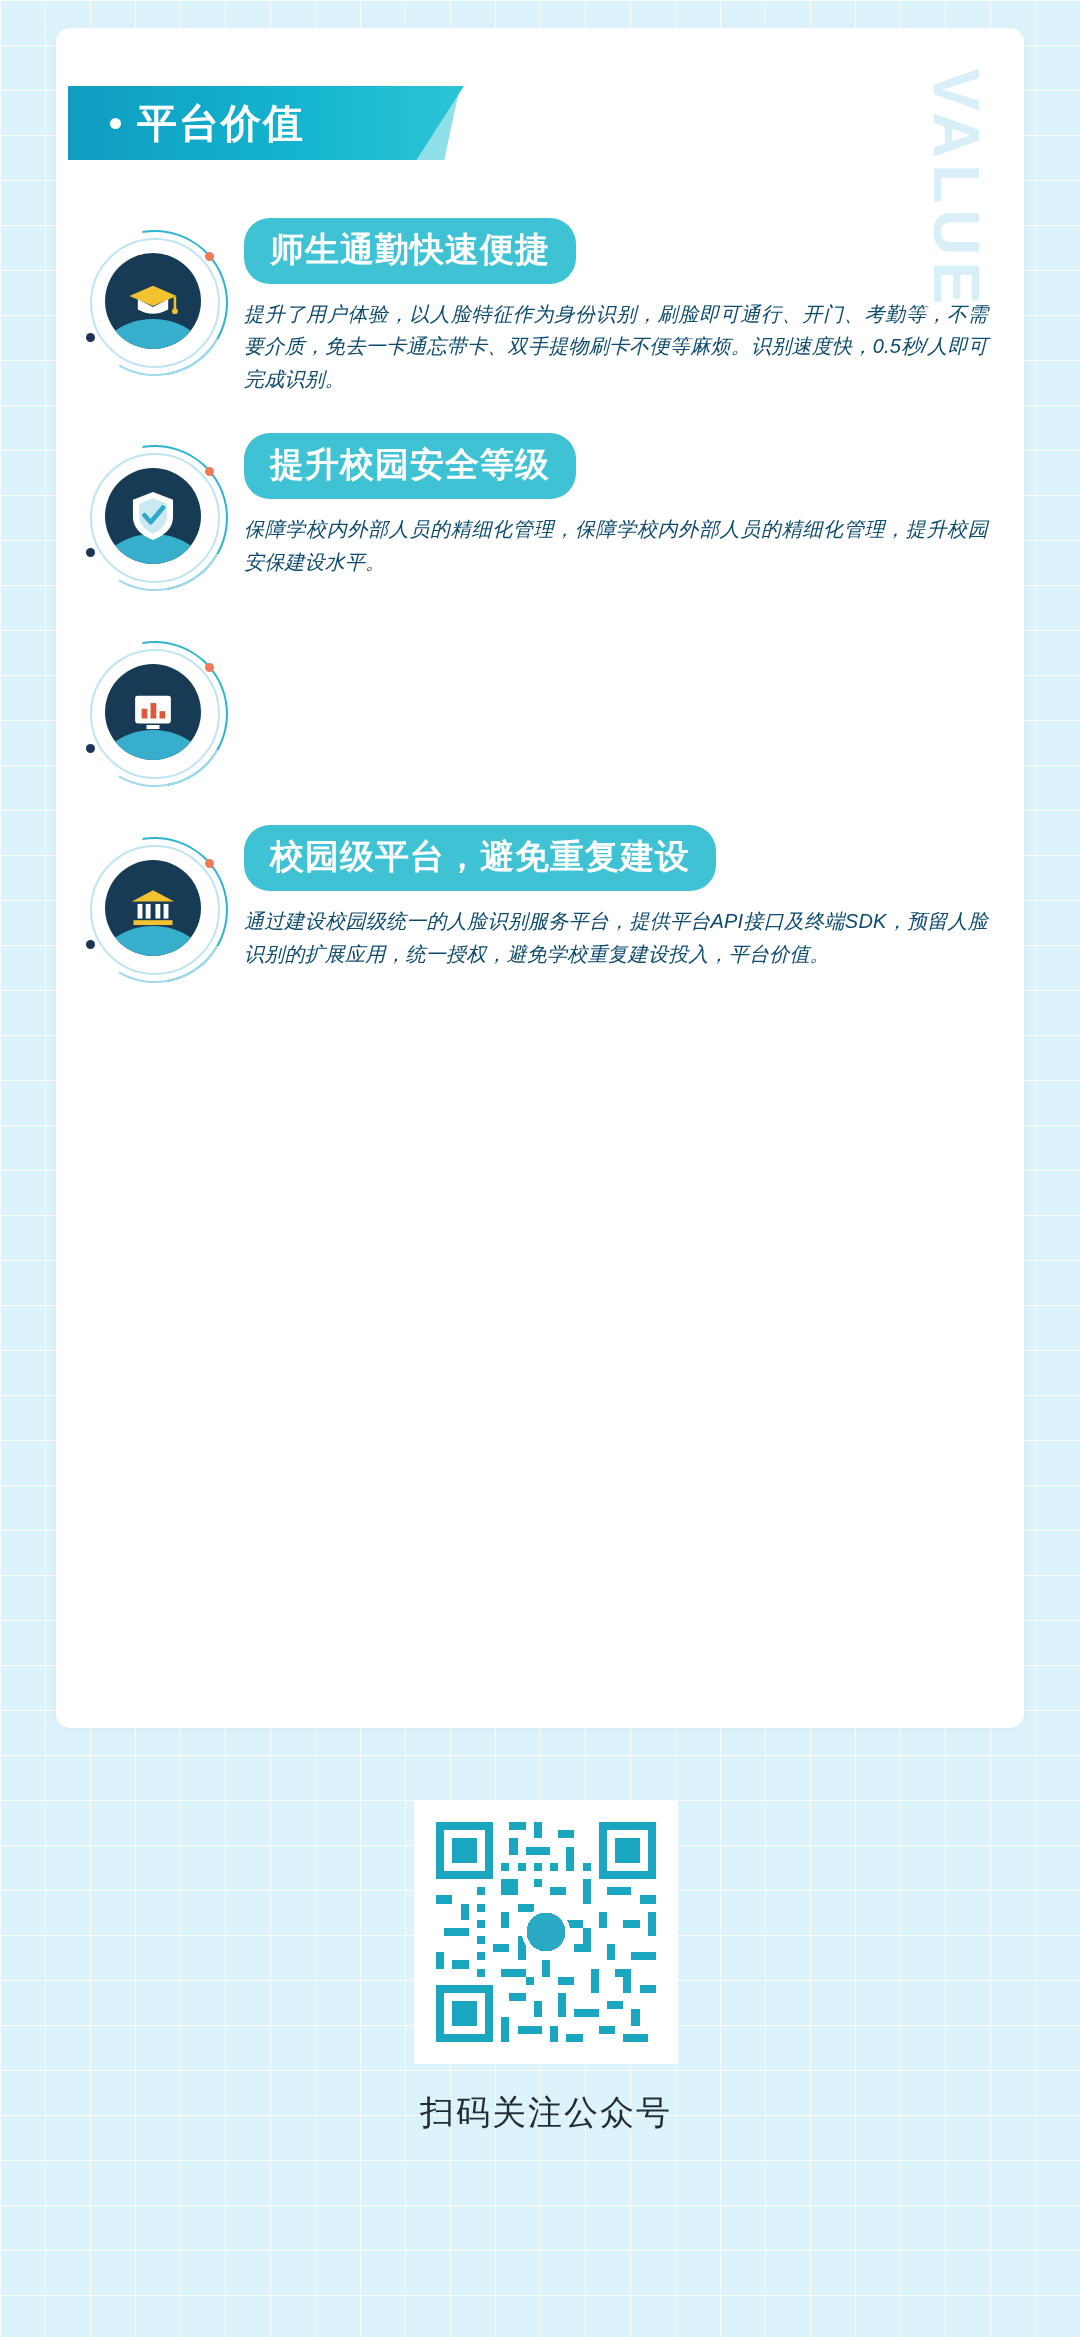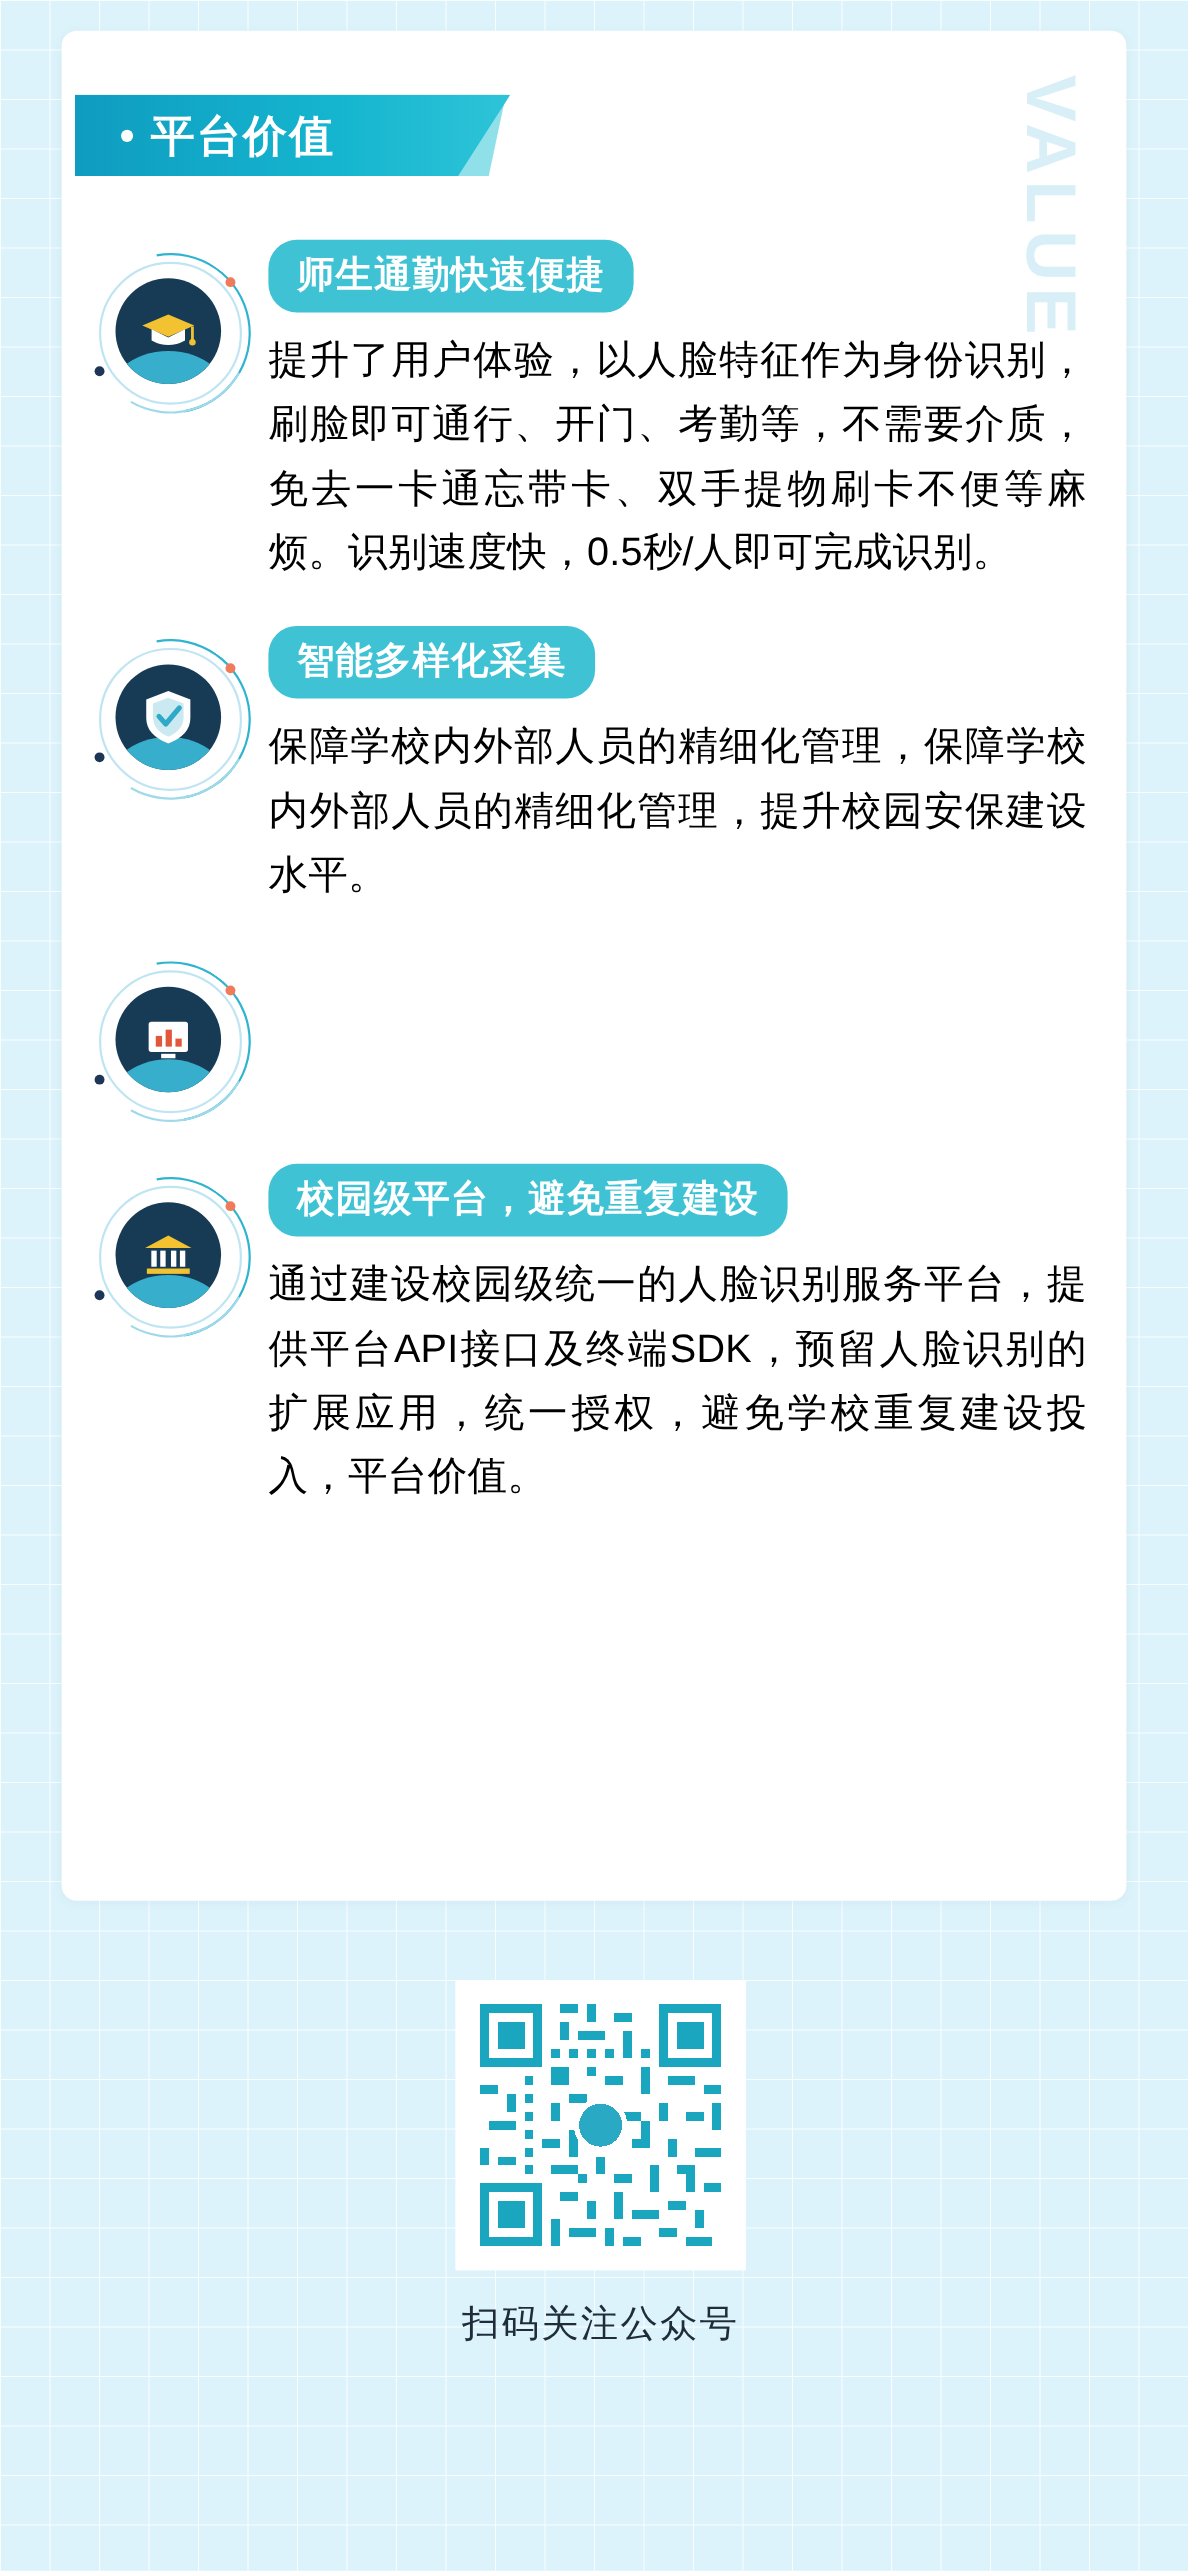--- a/index.html
+++ b/index.html
@@ -194,25 +194,26 @@
     background: #3fc2d3;
     color: #ffffff;
     font-size: 34px;
     font-weight: bold;
     letter-spacing: 1px;
     padding: 9px 26px 11px 26px;
     border-radius: 26px;
     margin-bottom: 14px;
   }
   .desc {
-    font-size: 36px;
+    font-size: 20px;
     line-height: 1.62;
-    color: #000000;
+    color: #0c4a6e;
     letter-spacing: 0.2px;
     text-align: justify;
+    font-style: italic;
   }
 
   
   .qr-block {
     position: absolute;
     left: 12px;
     right: 0;
     top: 1800px;
     z-index: 3;
     text-align: center;
@@ -283,21 +284,21 @@
         <div class="dot-accent dot-b"></div>
         <div class="icon-circle">
           <svg class="icon-glyph" width="50" height="54" viewBox="0 0 64 70">
             <path d="M32 4 L58 14 L58 36 Q58 56 32 66 Q6 56 6 36 L6 14 Z" fill="#ffffff"></path>
             <path d="M32 12 L50 19 L50 35 Q50 50 32 58 Q14 50 14 35 L14 19 Z" fill="#2fa9c8" opacity="0.25"></path>
             <polyline points="21,34 29,43 45,24" fill="none" stroke="#2fa9c8" stroke-width="6" stroke-linecap="round" stroke-linejoin="round"></polyline>
           </svg>
         </div>
       </div>
       <div class="feature-text">
-        <div class="pill">智能多样化采集</div>
+        <div class="pill">提升校园安全等级</div>
         <div class="desc">保障学校内外部人员的精细化管理，保障学校内外部人员的精细化管理，提升校园安保建设水平。</div>
       </div>
     </div>
 
     <div class="feature">
       <div class="icon-wrap">
         <div class="ring-outer"></div>
         <div class="ring-arc"></div>
         <div class="ring-arc2"></div>
         <div class="dot-accent dot-a"></div>

